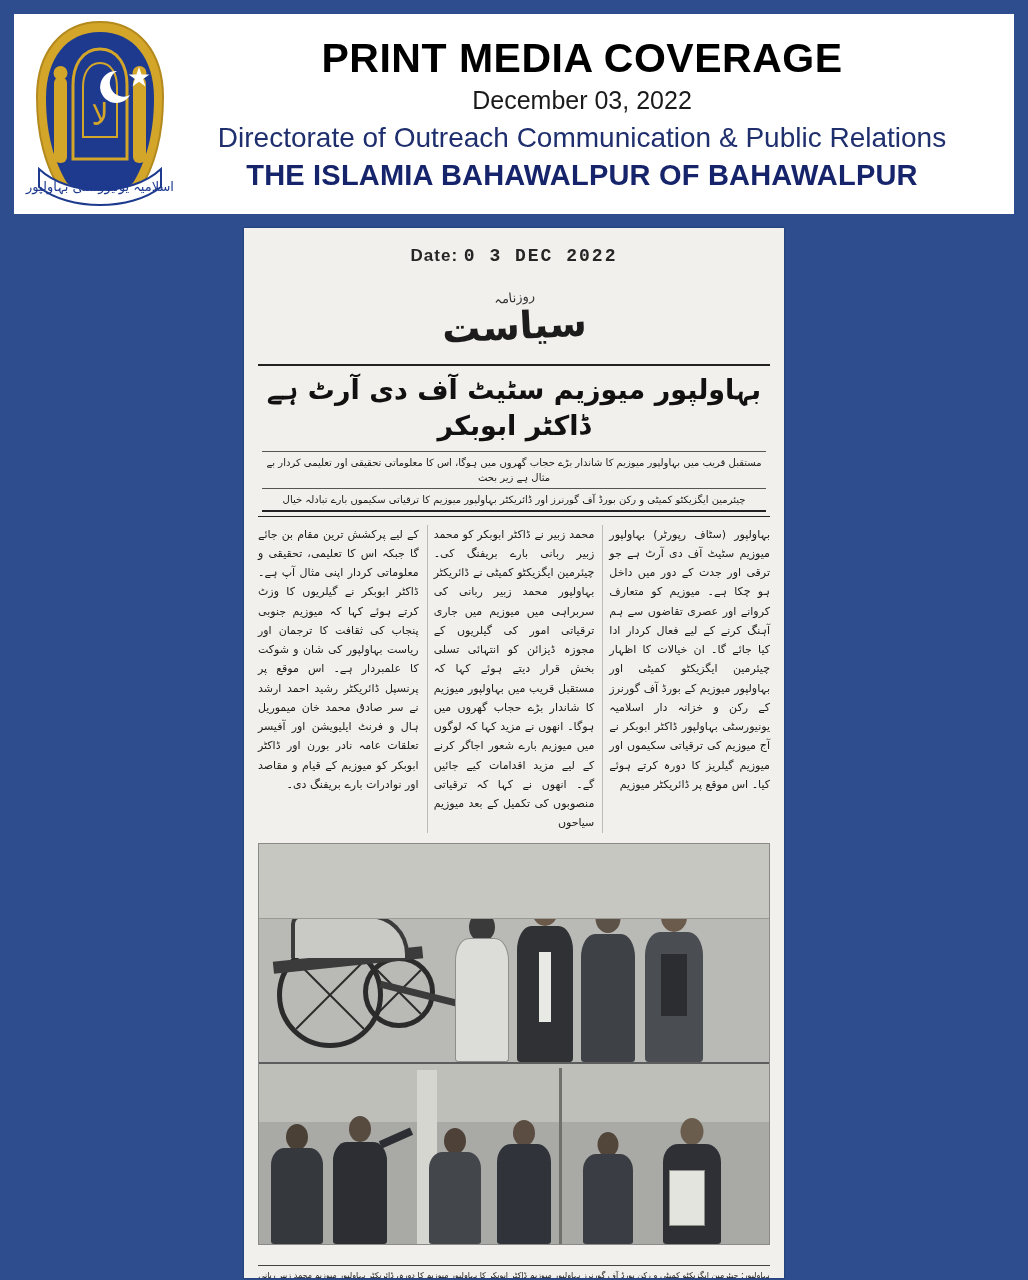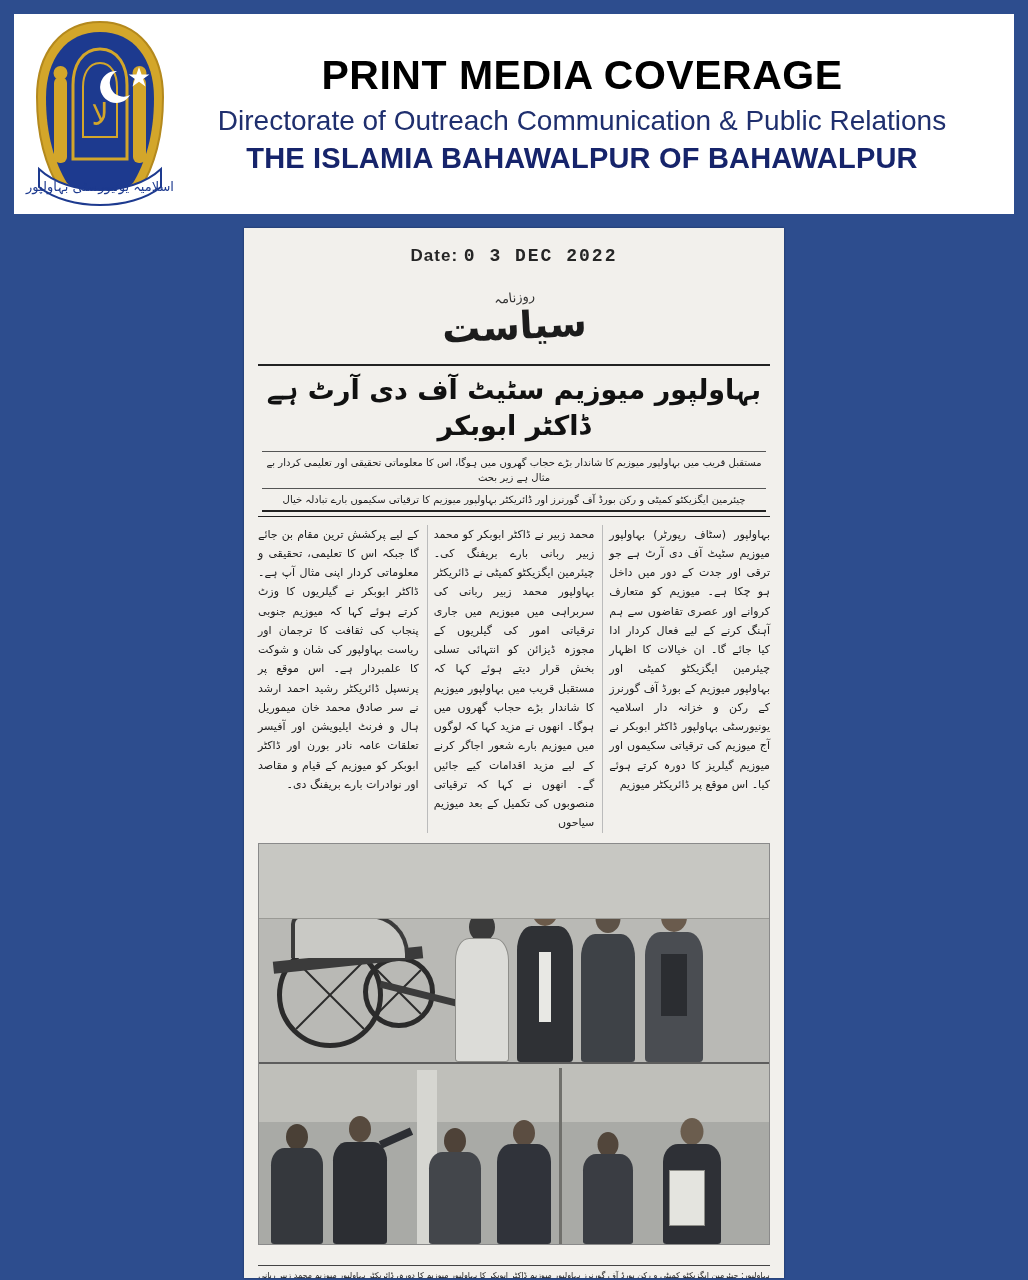--- a/index.html
+++ b/index.html
@@ -272,20 +272,21 @@
 
         <text x="79" y="106" font-size="30" fill="#d3a62a" text-anchor="middle" font-family="DejaVu Sans, sans-serif">ﻻ</text>
 
         <path d="M18 150 C48 178 110 178 140 150 L140 168 C110 192 48 192 18 168 Z" fill="#ffffff" stroke="#1d3a8f" stroke-width="2"></path>
         <text x="79" y="172" font-size="13" fill="#1d3a8f" text-anchor="middle" font-family="DejaVu Sans, sans-serif">اسلامیہ یونیورسٹی بہاولپور</text>
       </svg>
     </div>
 
     <div class="header-text">
       <div class="title-main">PRINT MEDIA COVERAGE</div>
+      <div class="title-date">December 03, 2022</div>
       <div class="title-dept">Directorate of Outreach Communication &amp; Public Relations</div>
       <div class="title-univ">THE ISLAMIA BAHAWALPUR OF BAHAWALPUR</div>
     </div>
   </div>
 
   <div class="clipping">
 
     <div class="date-stamp">
       <span>Date:</span>
       <span class="stamp-num">0 3 DEC 2022</span>

